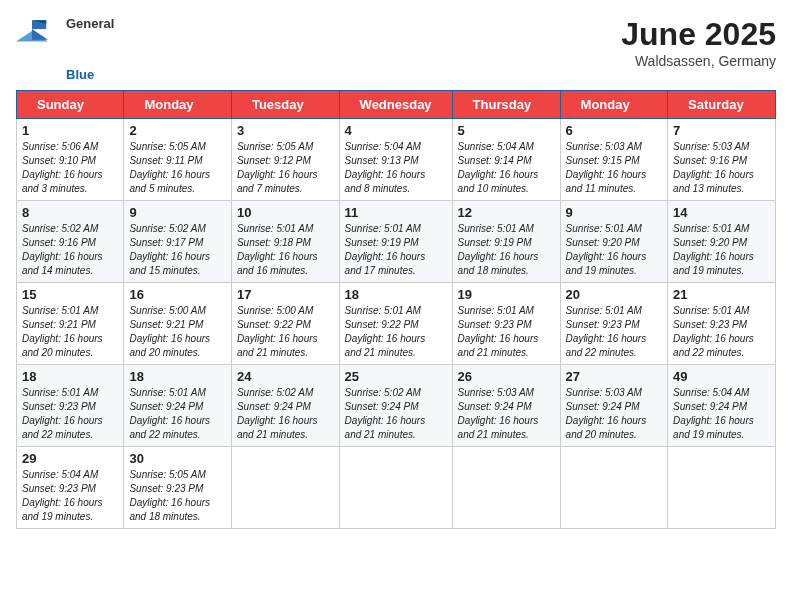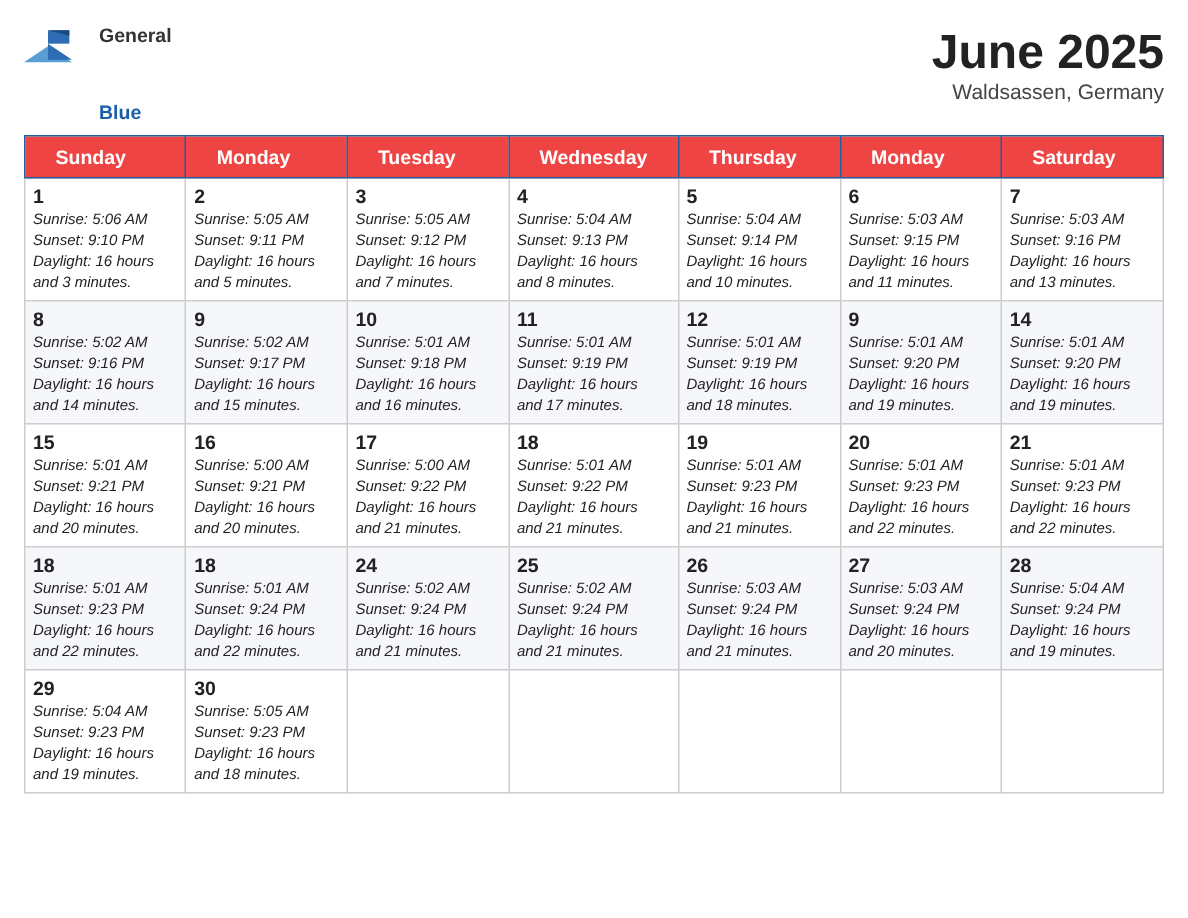--- a/index.html
+++ b/index.html
@@ -233,21 +233,21 @@
         </td>
         <td>
           <div class="day-number">26</div>
           <div class="day-info">Sunrise: 5:03 AM<br>Sunset: 9:24 PM<br>Daylight: 16 hours<br>and 21 minutes.</div>
         </td>
         <td>
           <div class="day-number">27</div>
           <div class="day-info">Sunrise: 5:03 AM<br>Sunset: 9:24 PM<br>Daylight: 16 hours<br>and 20 minutes.</div>
         </td>
         <td>
-          <div class="day-number">28</div>
+          <div class="day-number">49</div>
           <div class="day-info">Sunrise: 5:04 AM<br>Sunset: 9:24 PM<br>Daylight: 16 hours<br>and 19 minutes.</div>
         </td>
       </tr>
       <tr>
         <td>
           <div class="day-number">29</div>
           <div class="day-info">Sunrise: 5:04 AM<br>Sunset: 9:23 PM<br>Daylight: 16 hours<br>and 19 minutes.</div>
         </td>
         <td>
           <div class="day-number">30</div>

